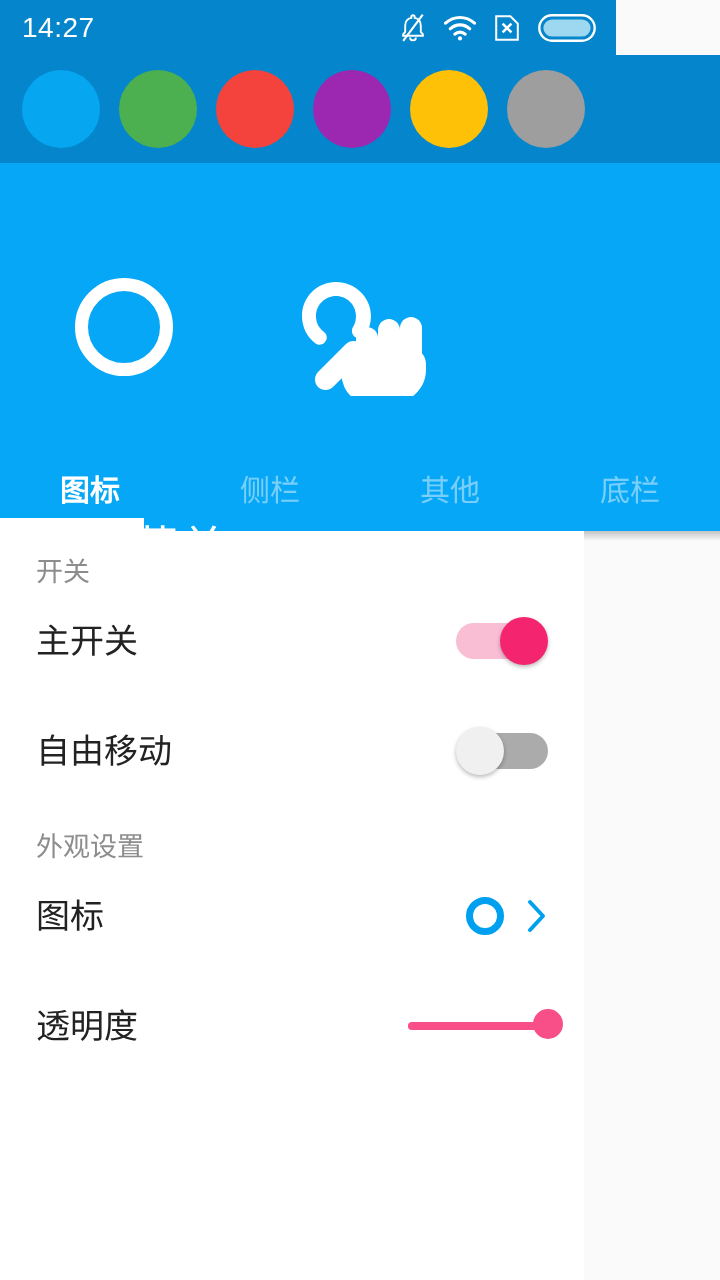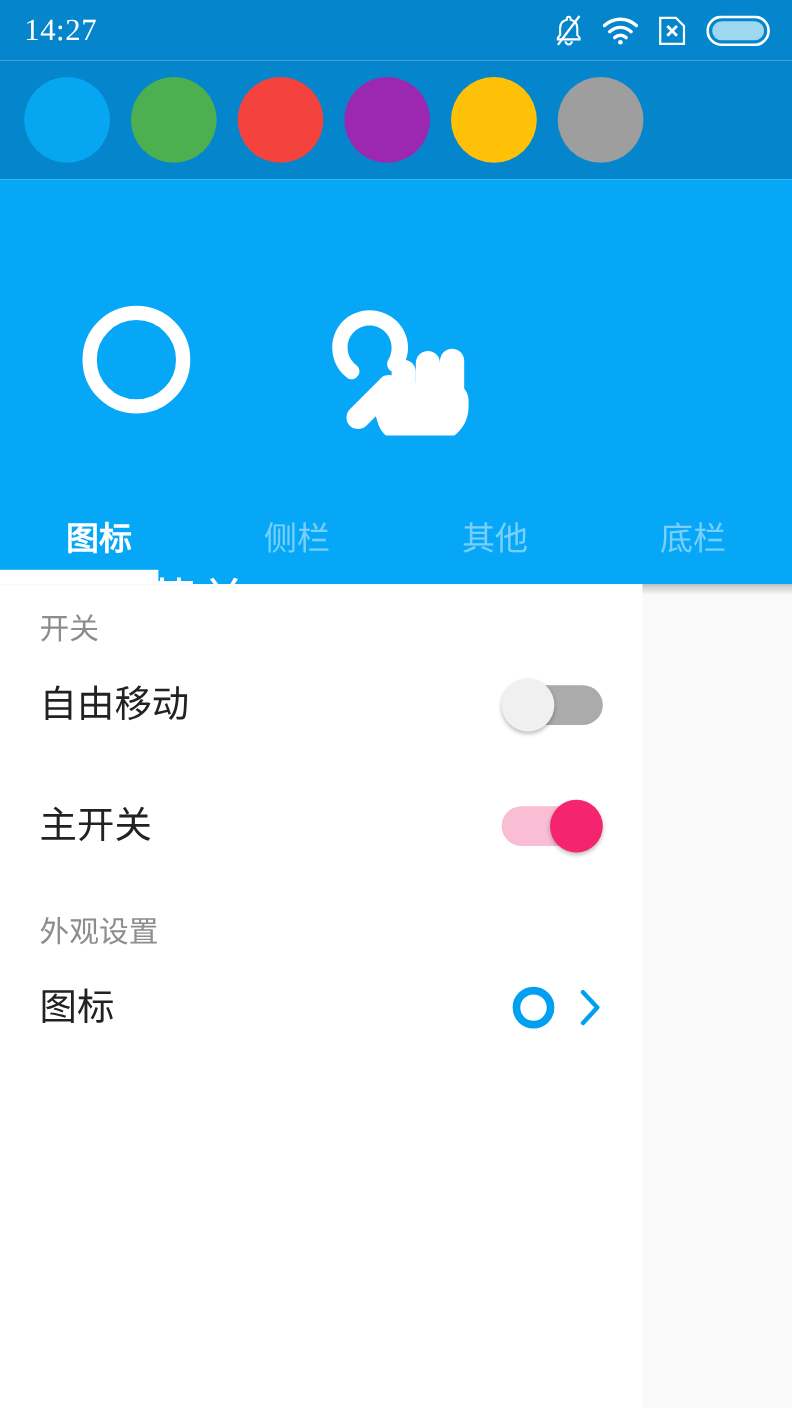--- a/index.html
+++ b/index.html
@@ -18,28 +18,27 @@
     position: relative;
     width: 720px;
     height: 1280px;
     background: #FAFAFA;
   }
 
   
   .status-bar {
     position: absolute;
     top: 0; left: 0;
-    width: 720px;
+    width: 616px;
     height: 55px;
     background: #0586CC;
     display: flex;
     align-items: center;
     justify-content: space-between;
     padding: 0 20px 0 22px;
-    font-family: Liberation Serif, serif;
   }
   .status-clock {
     color: #FFFFFF;
     font-size: 28px;
     letter-spacing: 0.5px;
     line-height: 1;
   }
   .status-icons {
     display: flex;
     align-items: center;
@@ -343,51 +342,61 @@
     <div class="tab-indicator"></div>
   </div>
 
   <div class="header-shadow"></div>
 
   <div class="content">
 
     <div class="section-header">开关</div>
 
     <div class="row">
+      <span class="row-label">主开关</span>
+      <span class="row-right">
+        <span class="toggle on">
+          <span class="track" style="background: rgb(249, 190, 212);"></span>
+          <span class="thumb" style="background: rgb(244, 36, 110);"></span>
+        </span>
+      </span>
+    </div>
+
+    <div class="row">
       <span class="row-label">自由移动</span>
       <span class="row-right">
         <span class="toggle off">
           <span class="track" style="background: rgb(171, 171, 171);"></span>
           <span class="thumb" style="background: rgb(240, 240, 240);"></span>
-        </span>
-      </span>
-    </div>
-
-    <div class="row">
-      <span class="row-label">主开关</span>
-      <span class="row-right">
-        <span class="toggle on">
-          <span class="track" style="background: rgb(249, 190, 212);"></span>
-          <span class="thumb" style="background: rgb(244, 36, 110);"></span>
         </span>
       </span>
     </div>
 
     <div class="section-header">外观设置</div>
 
     <div class="row">
       <span class="row-label">图标</span>
       <span class="row-right">
         <span class="preview-ring" style="border-color: rgb(0, 160, 240);"></span>
         <span class="chevron">
           <svg width="22" height="36" viewBox="0 0 22 36">
             <polyline points="4,4 17,18 4,32" fill="none" stroke="#00A0F0" stroke-width="4" stroke-linecap="round" stroke-linejoin="round"></polyline>
           </svg>
         </span>
       </span>
     </div>
 
+    <div class="row">
+      <span class="row-label">透明度</span>
+      <span class="row-right">
+        <span class="slider">
+          <span class="rail"></span>
+          <span class="fill" style="width: 100%; background: rgb(248, 79, 136);"></span>
+          <span class="knob" style="left: 100%; background: rgb(248, 79, 136);"></span>
+        </span>
+      </span>
+    </div>
 
 
 
   </div>
 
 </div>
 
 </body></html>

